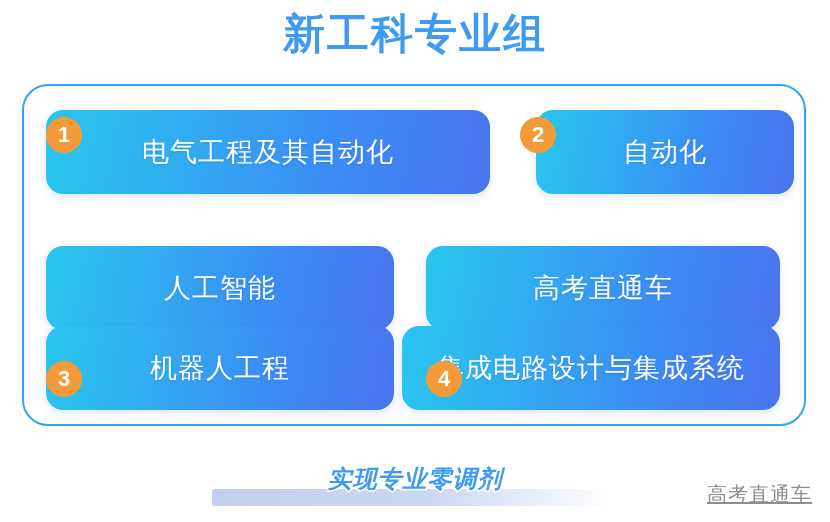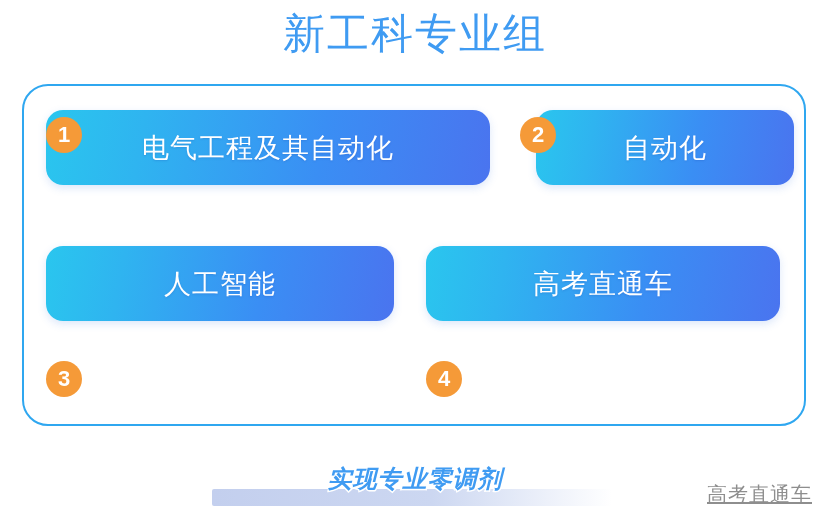--- a/index.html
+++ b/index.html
@@ -16,21 +16,21 @@
   }
 
   
   #page-title {
     position: absolute;
     left: 0;
     top: 8px;
     width: 830px;
     text-align: center;
     font-size: 42px;
-    font-weight: normal;
+    font-weight: bold;
     letter-spacing: 2px;
     color: #3f9bf2;
     line-height: 52px;
     white-space: nowrap;
     user-select: none;
   }
 
   
   #majors-panel {
     position: absolute;
@@ -50,21 +50,21 @@
     left: 0;
     width: 100%;
     height: 84px;
   }
   #major-row-1 { top: 24px; }
   #major-row-2 { top: 132px; margin-top: 28px; }
   #major-row-3 { top: 240px; }
 
   .major-card {
     position: absolute;
-    height: 75px;
+    height: 84px;
     border-radius: 17px;
     background: linear-gradient(100deg, #2ac6ee 0%, #2fb4f0 22%, #3a8ef4 62%, #4a74ef 100%);
     display: flex;
     align-items: center;
     justify-content: center;
     box-shadow: 0 3px 8px rgba(60,120,230,0.18);
   }
   .major-card-label {
     color: #ffffff;
     font-size: 27px;
@@ -170,19 +170,28 @@
     <div class="major-card" id="major-card-3">
       <span class="major-card-label">人工智能</span>
     </div>
     <div class="major-card" id="major-card-4">
       <span class="major-card-label">高考直通车</span>
     </div>
     <div class="major-badge" id="major-badge-3">3</div>
     <div class="major-badge" id="major-badge-4">4</div>
   </div>
 
+  <div class="major-row" id="major-row-3">
+    <div class="major-card" id="major-card-5">
+      <span class="major-card-label">机器人工程</span>
+    </div>
+    <div class="major-card" id="major-card-6">
+      <span class="major-card-label">集成电路设计与集成系统</span>
+    </div>
+
+  </div>
 
 </div>
 
 <div id="slogan-band"></div>
 <div id="slogan-text">实现专业零调剂</div>
 
 <div id="watermark">高考直通车</div>
 
 </body></html>

